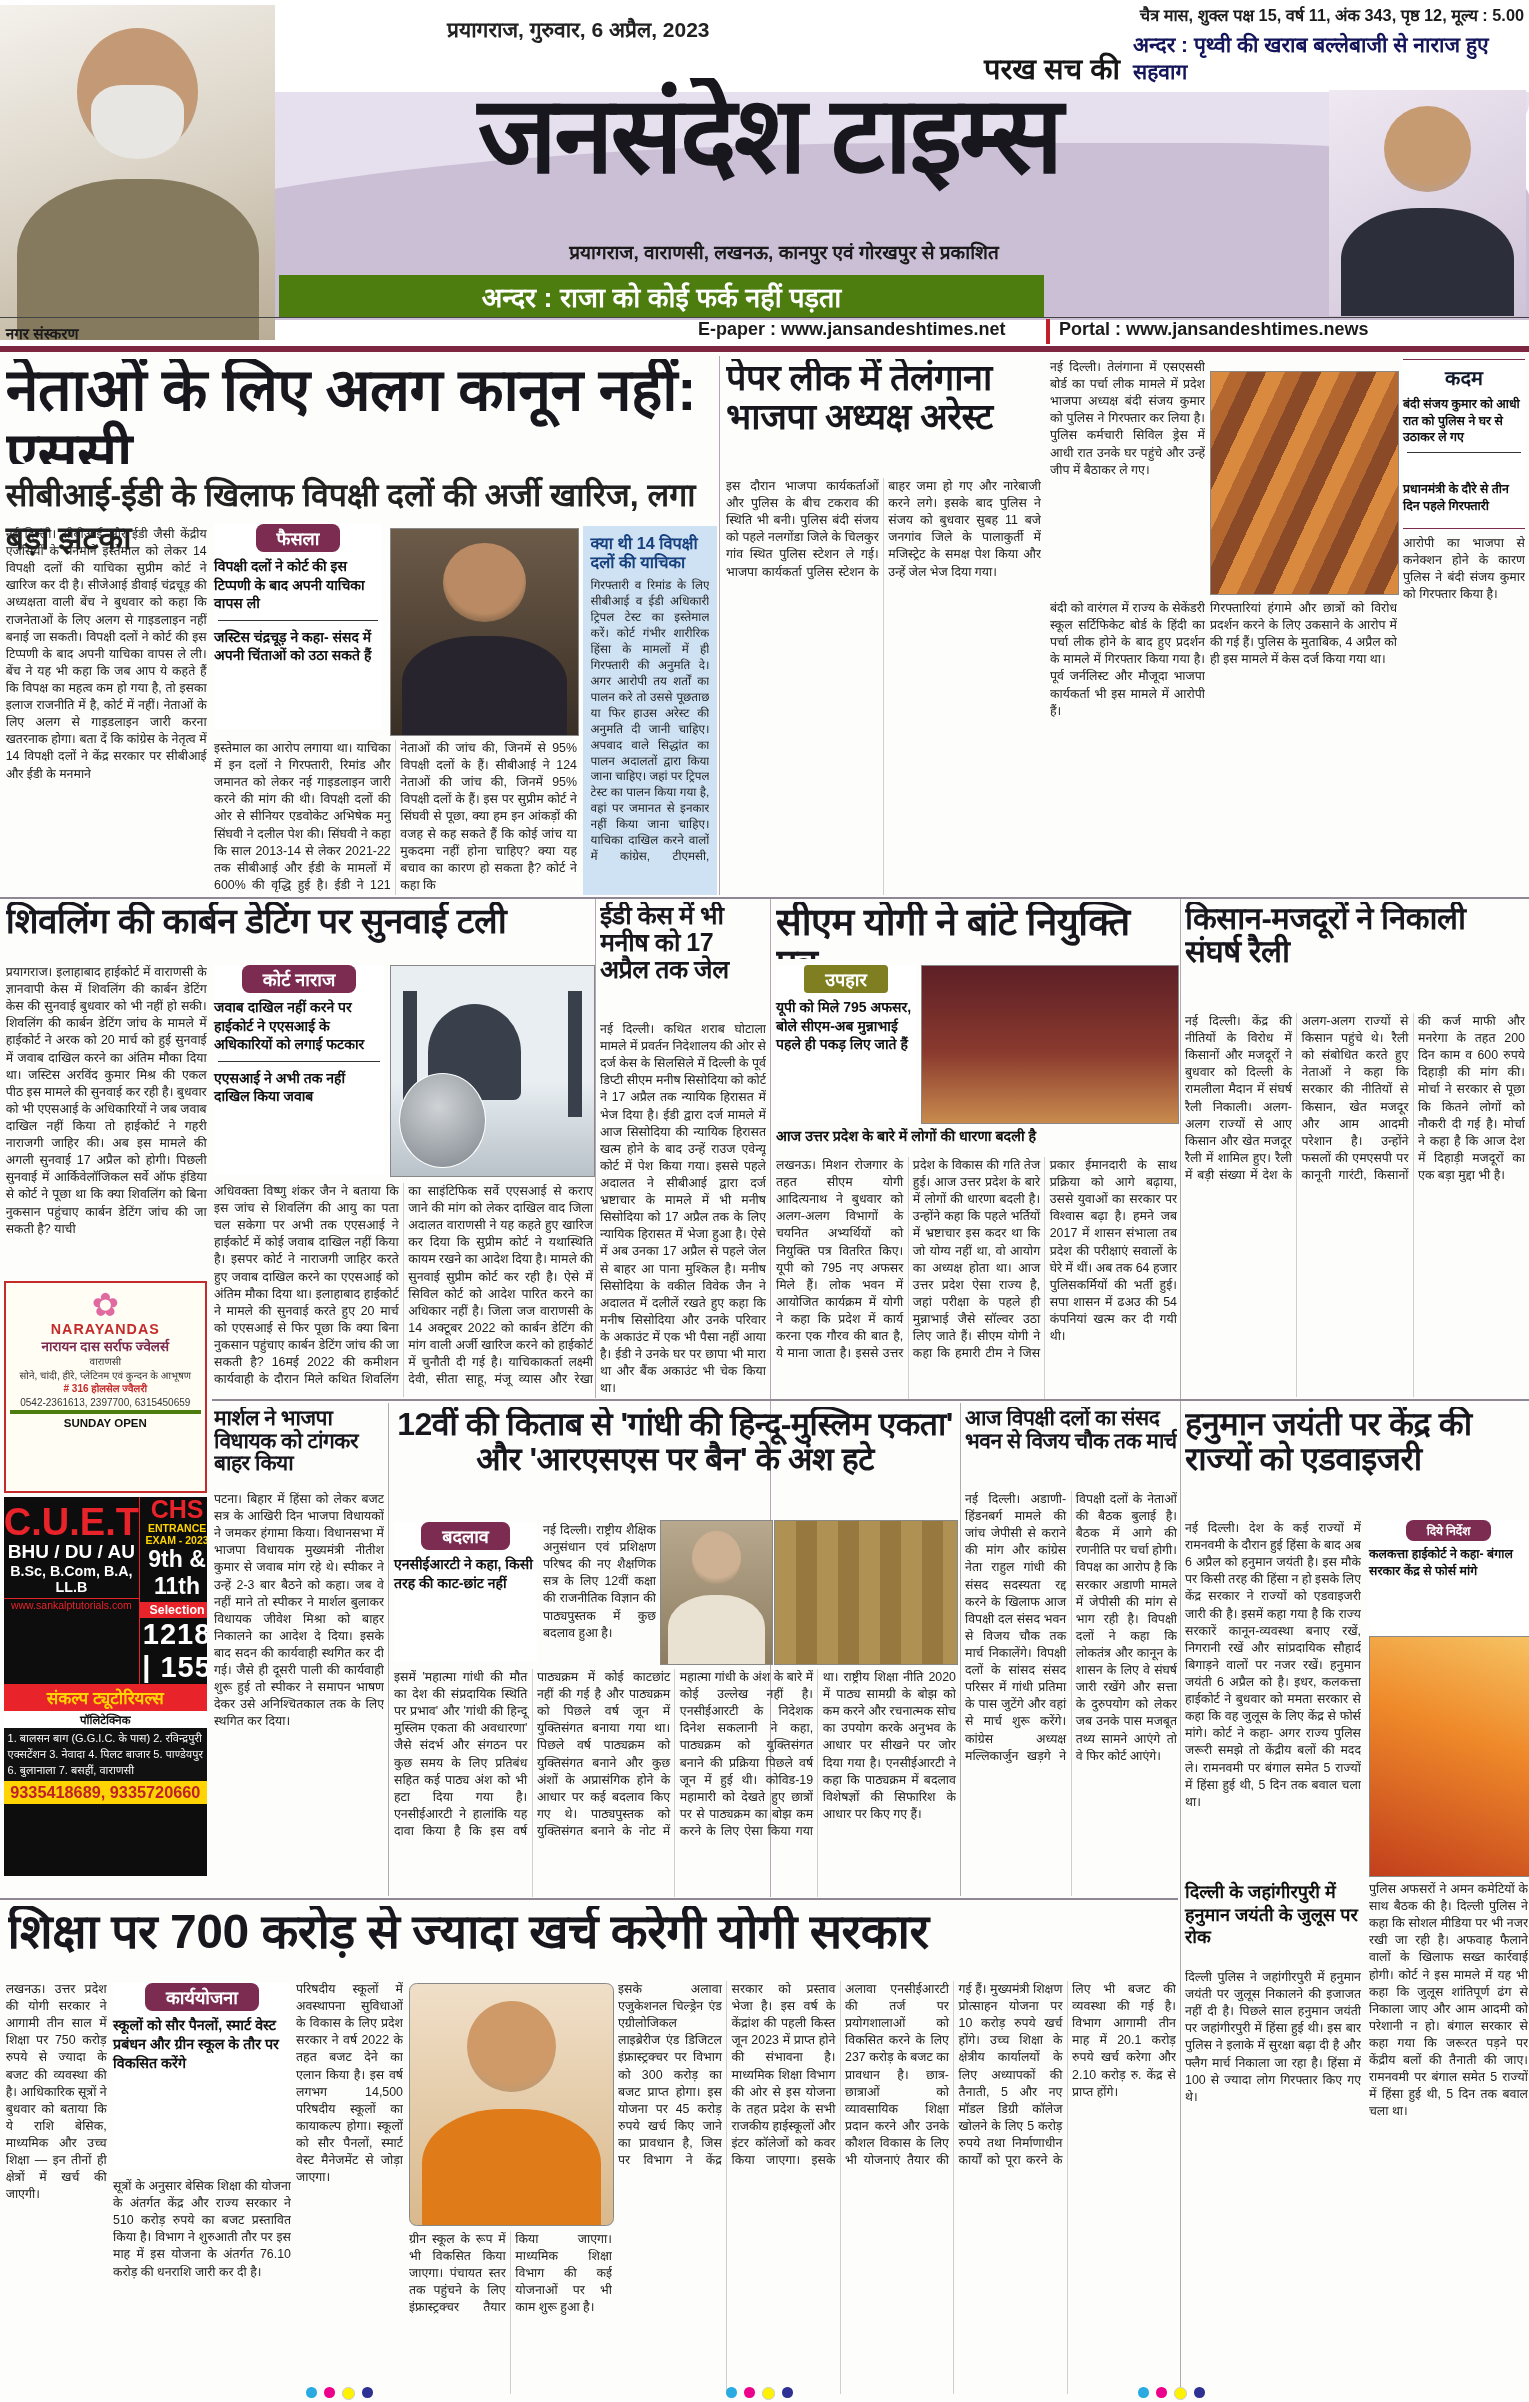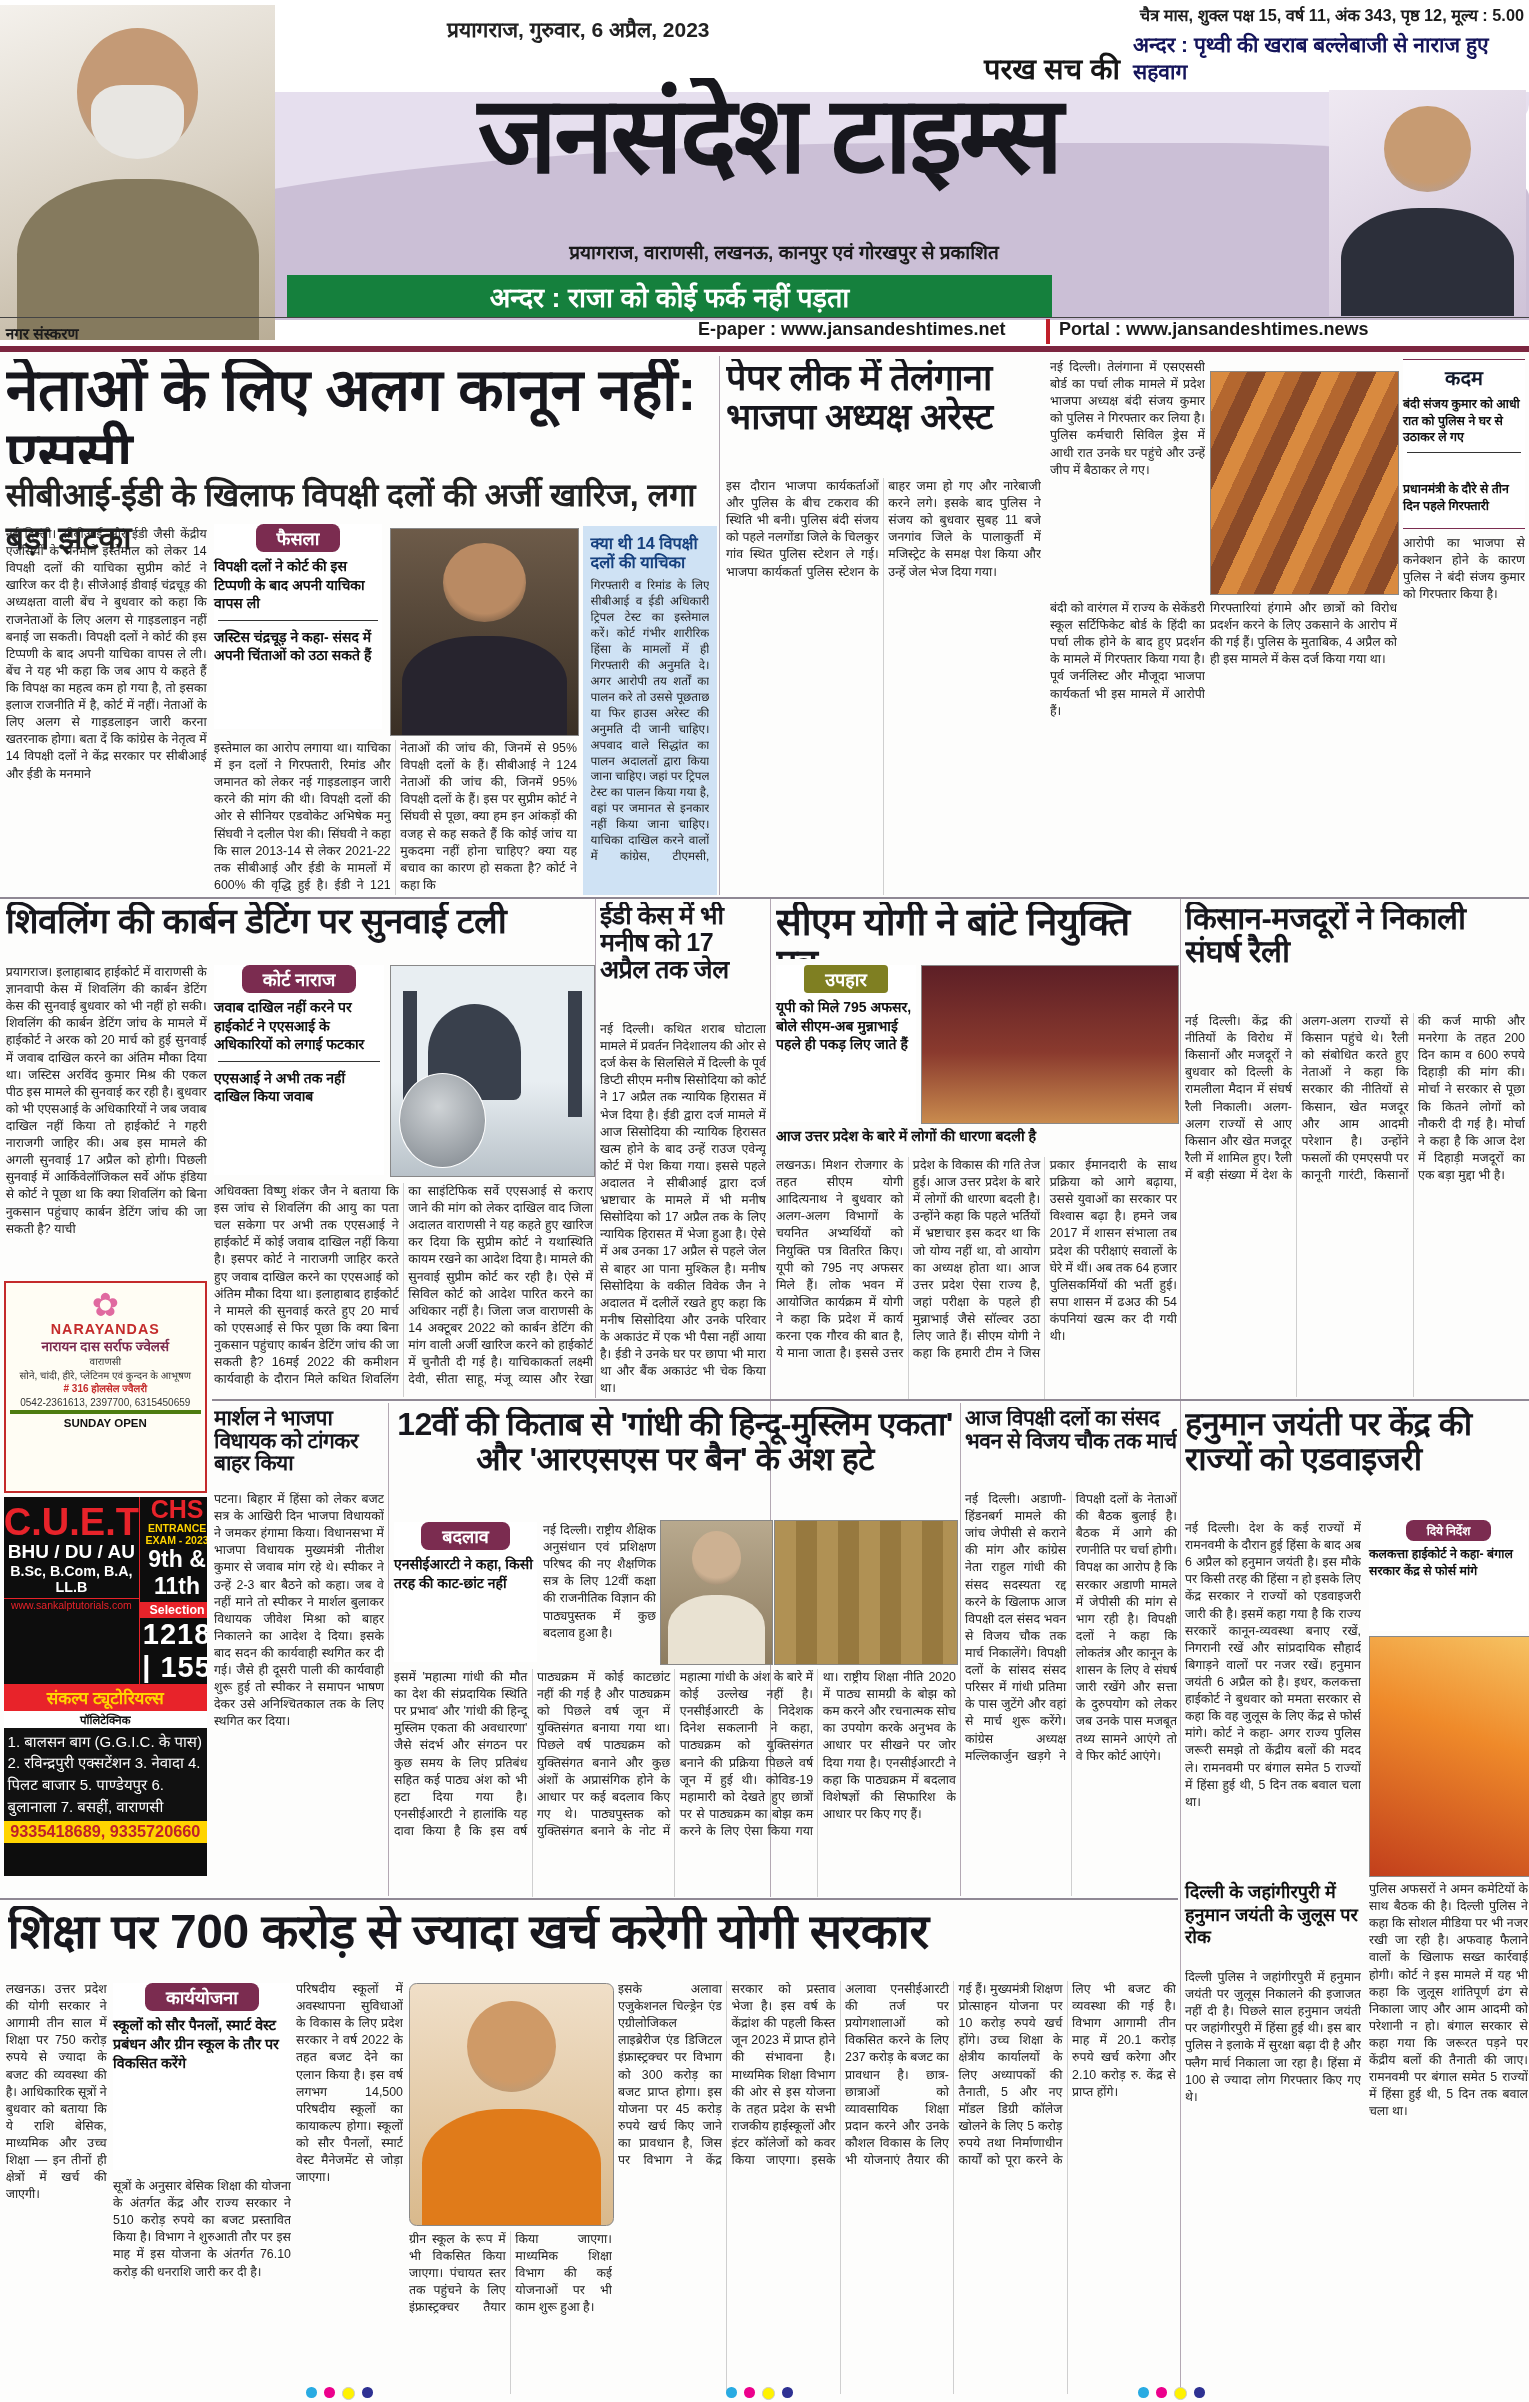--- a/index.html
+++ b/index.html
@@ -11,21 +11,21 @@
   .cols3{column-count:3;column-gap:9.6px;column-rule:1px solid #cfcfcf;}
   .cols4{column-count:4;column-gap:9.6px;column-rule:1px solid #cfcfcf;}
   .cols5{column-count:5;column-gap:9.6px;column-rule:1px solid #cfcfcf;}
   .hd{font-weight:900;color:#17171d;line-height:1.08;letter-spacing:-0.5px;overflow:hidden;}
   .vline{position:absolute;width:1px;background:#b3a8b3;}
   .hline{position:absolute;height:1.9px;background:#8f8894;}
   .maroon-rule{position:absolute;background:#7c2640;}
   
   .mast-bg1{background:#cbbfd6;border-radius:60% 20% 0 0/90% 30% 0 0;}
   .mast-bg2{background:#e6dfee;border-radius:0 0 50% 45%/0 0 90% 70%;}
-  .banner{background:#15803d;color:#fff;font-weight:800;display:flex;align-items:center;justify-content:center;margin-left:8px;}
+  .banner{background:#4d7c0f;color:#fff;font-weight:800;display:flex;align-items:center;justify-content:center;}
   .strip-red{position:absolute;width:3.8px;background:#c0202a;}
   
   .kicker{background:#fff;}
   .kicker-title{display:inline-block;background:#7b2c50;color:#fff;font-weight:800;font-size:18px;
                 padding:1.9px 21px;border-radius:7.6px;margin:0 auto 5.7px auto;}
   .kicker-center{text-align:center;}
   .kicker-line{font-size:14px;font-weight:700;line-height:1.3;text-align:left;color:#111;}
   .kicker-sep{height:1px;background:#333;margin:7.6px 3.8px;}
   .kicker.olive .kicker-title{background:#7f7f22;border-radius:3.8px;}
   .box-blue{background:#cfe2f4;padding:7.6px;}
@@ -66,21 +66,21 @@
   .ad-cuet .r2{font-weight:800;font-size:19px;}
   .ad-cuet .r3{font-weight:800;font-size:14.3px;border-bottom:1.9px solid #e8232a;padding-bottom:3.8px;}
   .ad-cuet .site{color:#e8232a;font-size:10.5px;}
   .ad-cuet .chs{color:#e8232a;font-weight:900;font-size:25px;line-height:1;}
   .ad-cuet .chs-sub{color:#ffd400;font-weight:700;font-size:10.5px;}
   .ad-cuet .cls{font-weight:900;font-size:23px;}
   .ad-cuet .sel{background:#e8232a;display:inline-block;padding:1px 9.6px;font-weight:800;font-size:12.4px;}
   .ad-cuet .num{font-weight:900;font-size:29px;letter-spacing:1px;}
   .ad-cuet .brand{background:#e8232a;color:#ffd400;font-weight:900;font-size:17px;padding:1.9px 0;}
   .ad-cuet .poly{background:#fff;color:#111;font-weight:800;font-size:11.5px;padding:1px 0;}
-  .ad-cuet .branches{background:#111;color:#fff;font-size:15px;line-height:1.45;padding:2.9px 3.8px;text-align:left;}
+  .ad-cuet .branches{background:#111;color:#fff;font-size:11px;line-height:1.45;padding:2.9px 3.8px;text-align:left;}
   .ad-cuet .phones{background:#ffd400;color:#c0202a;font-weight:900;font-size:16.3px;padding:1.9px 0;}
   .reg{position:absolute;display:flex;gap:7.6px;}
   .reg b{width:10.5px;height:10.5px;border-radius:50%;display:block;}
 </style>
 </head>
 <body>
 
 <div class="page">
 
   <div class="abs" style="left:0;top:0;width:1529px;height:346px;background:#fff;">

